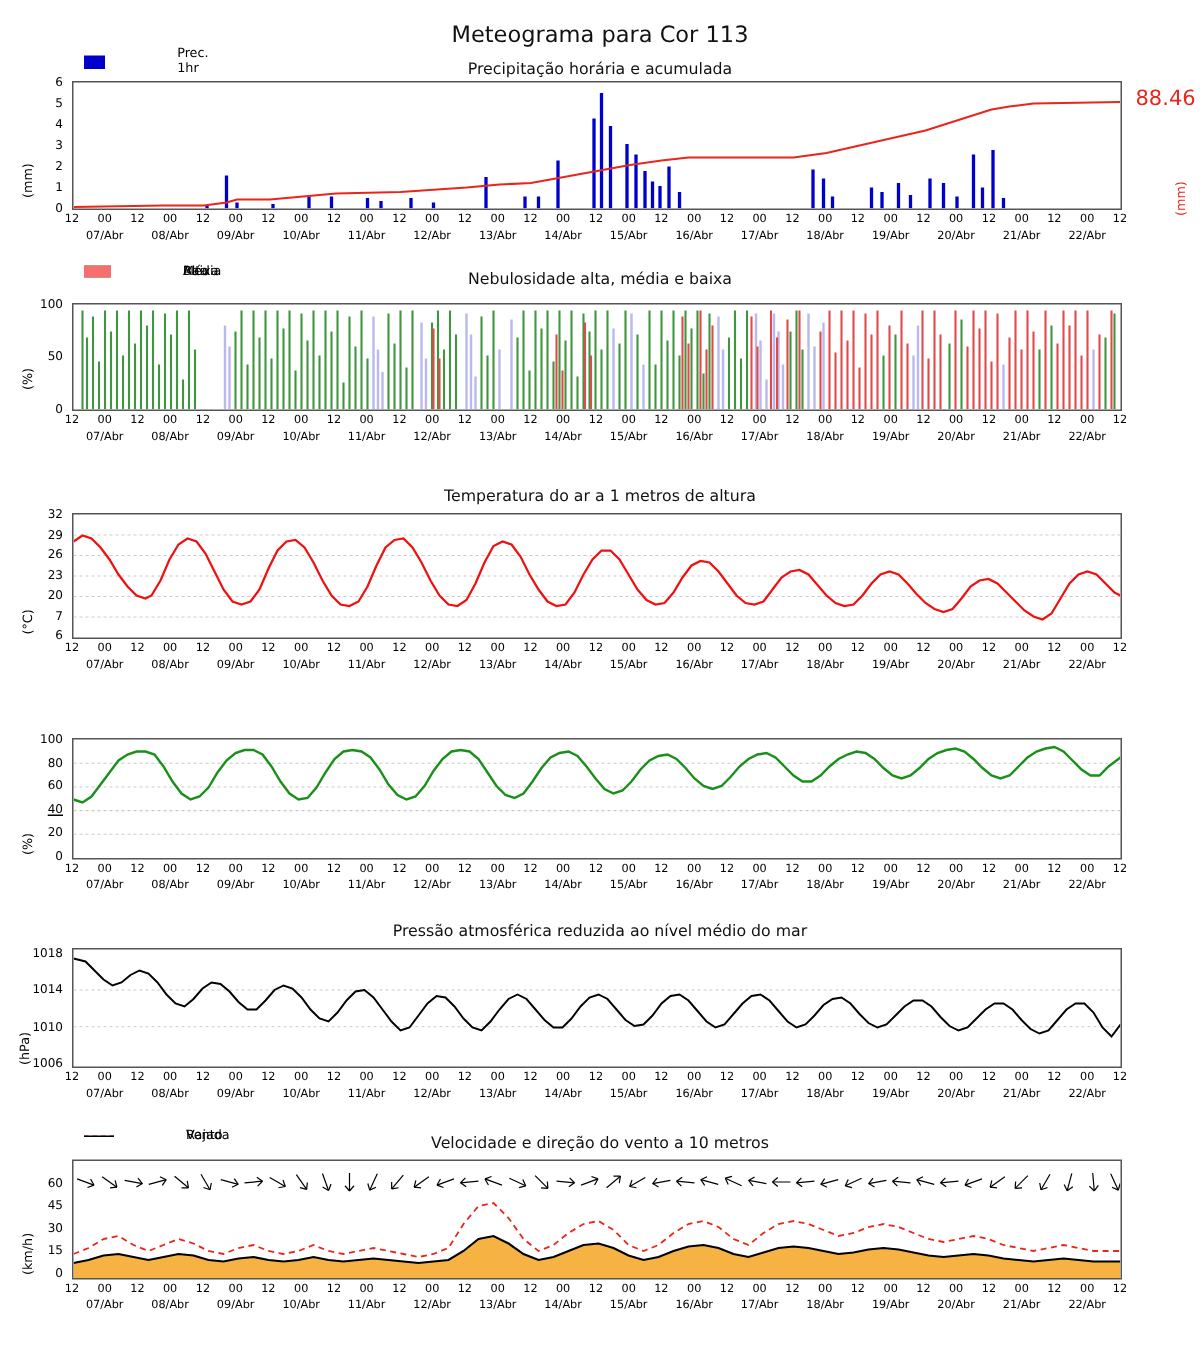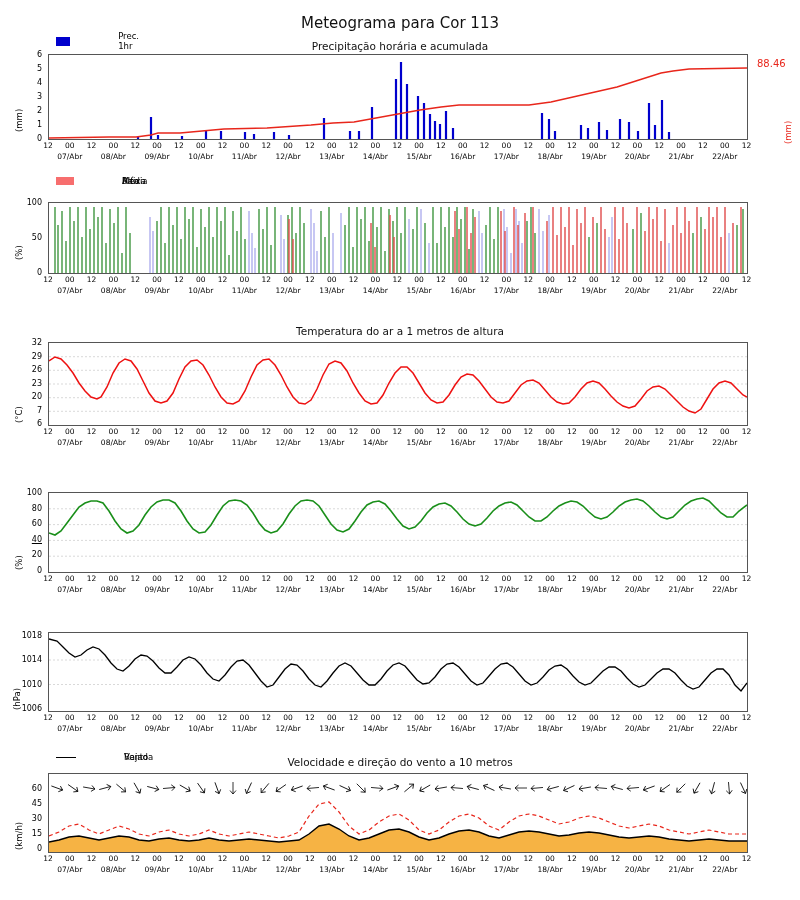--- a/index.html
+++ b/index.html
@@ -40,21 +40,21 @@
     position:absolute;font-size:7.5px;text-align:center;white-space:nowrap;
     color:#000;width:46px;margin-left:-23px;
   }
   .legend{position:absolute;font-size:8.5px;display:flex;align-items:center;gap:4px;}
   .legend .swatch{display:inline-block;width:18px;height:8px;}
   .legend .lbl{font-size:8.5px;margin-left:44px;}
   .legend .lineswatch{display:inline-block;width:20px;height:0;border-top:1.4px solid #000;}
   .legend .dashswatch{display:inline-block;width:20px;height:0;border-top:1.4px dashed #e8261b;}
   .legend-row{position:absolute;display:flex;gap:14px;align-items:center;}
   svg{display:block;}
-  .corner-annot{position:absolute;font-size:10px;color:#e8261b;}
+  .corner-annot{position:absolute;font-size:14px;color:#e8261b;}
 </style>
 </head>
 <body>
 
 <div class="page">
 
   <div id="main-title">Meteograma para Cor 113</div>
 
   <div class="panel" style="top:40px;height:120px;">
     <div class="panel-title">Precipitação horária e acumulada</div>
@@ -172,20 +172,21 @@
       <div class="xday" style="left:506.4px;top:112px;">17/Abr</div>
       <div class="xday" style="left:550.1px;top:112px;">18/Abr</div>
       <div class="xday" style="left:593.8px;top:112px;">19/Abr</div>
       <div class="xday" style="left:637.4px;top:112px;">20/Abr</div>
       <div class="xday" style="left:681.1px;top:112px;">21/Abr</div>
       <div class="xday" style="left:724.8px;top:112px;">22/Abr</div>
     </div>
   </div>
 
   <div class="panel" style="top:180px;height:125px;">
+    <div class="panel-title">Nebulosidade alta, média e baixa</div>
     <div class="legend-row" style="top:1px;left:56px;">
       <div class="legend">
         <span class="swatch" style="background:#b9b9f0;"></span>
         <span class="lbl">Alta</span>
       </div>
       <div class="legend">
         <span class="swatch" style="background:#4ca64c;"></span>
         <span class="lbl">Média</span>
       </div>
       <div class="legend">
@@ -598,20 +599,21 @@
       <div class="xday" style="left:506.4px;top:110px;">17/Abr</div>
       <div class="xday" style="left:550.1px;top:110px;">18/Abr</div>
       <div class="xday" style="left:593.8px;top:110px;">19/Abr</div>
       <div class="xday" style="left:637.4px;top:110px;">20/Abr</div>
       <div class="xday" style="left:681.1px;top:110px;">21/Abr</div>
       <div class="xday" style="left:724.8px;top:110px;">22/Abr</div>
     </div>
   </div>
 
   <div class="panel" style="top:615px;height:140px;">
+    <div class="panel-title">Pressão atmosférica reduzida ao nível médio do mar</div>
     <div class="ylabel" style="left:12px;top:95px;">(hPa)</div>
 
     <div class="ytick" style="left:4px;top:89px;width:38px;">1006</div>
     <div class="ytick" style="left:4px;top:64.5px;width:38px;">1010</div>
     <div class="ytick" style="left:4px;top:40px;width:38px;">1014</div>
     <div class="ytick" style="left:4px;top:15.5px;width:38px;">1018</div>
 
     <div class="plotbox" style="left:48px;top:17px;width:700px;height:80px;">
       <svg width="698" height="78" viewBox="0 0 698 78" preserveAspectRatio="none">
         <g stroke="#c9c9c9" stroke-width="0.7" stroke-dasharray="2,2">

